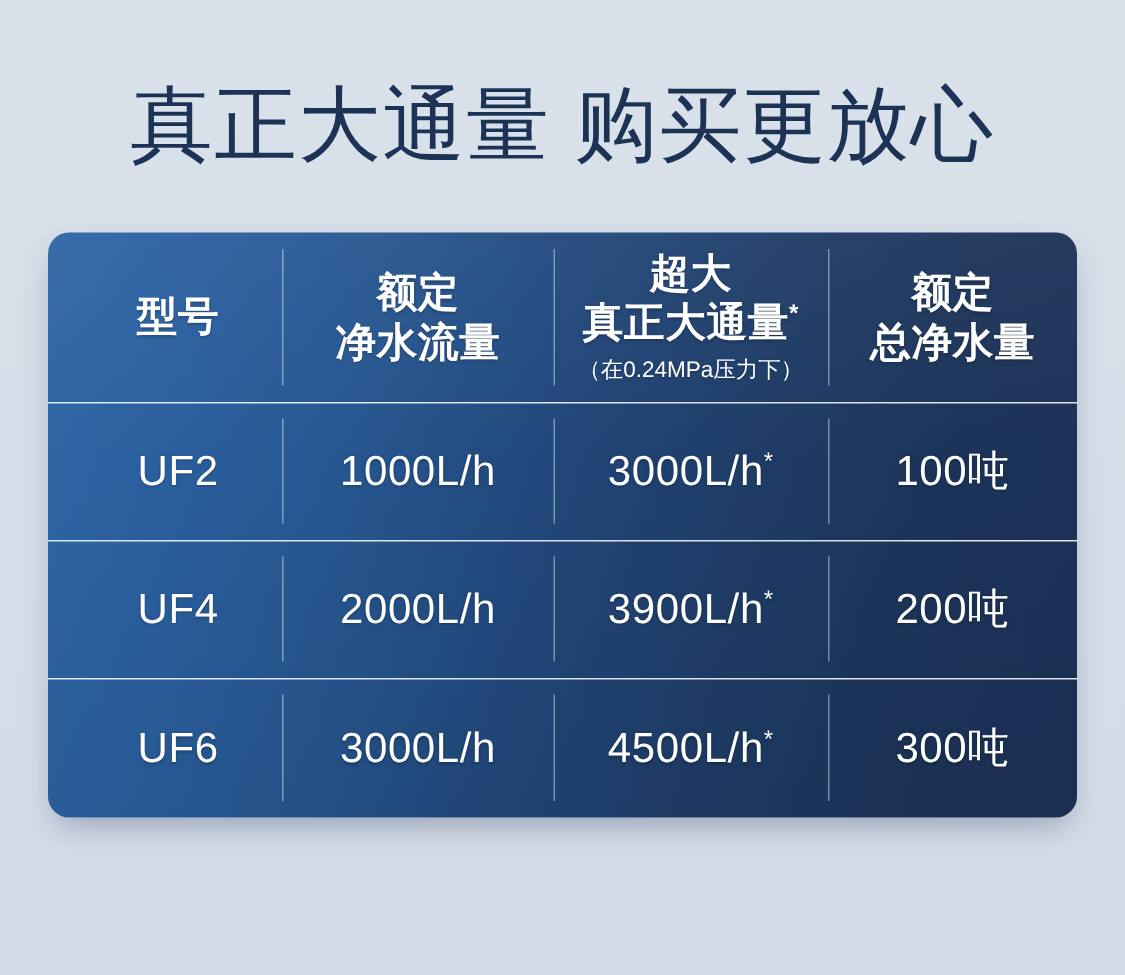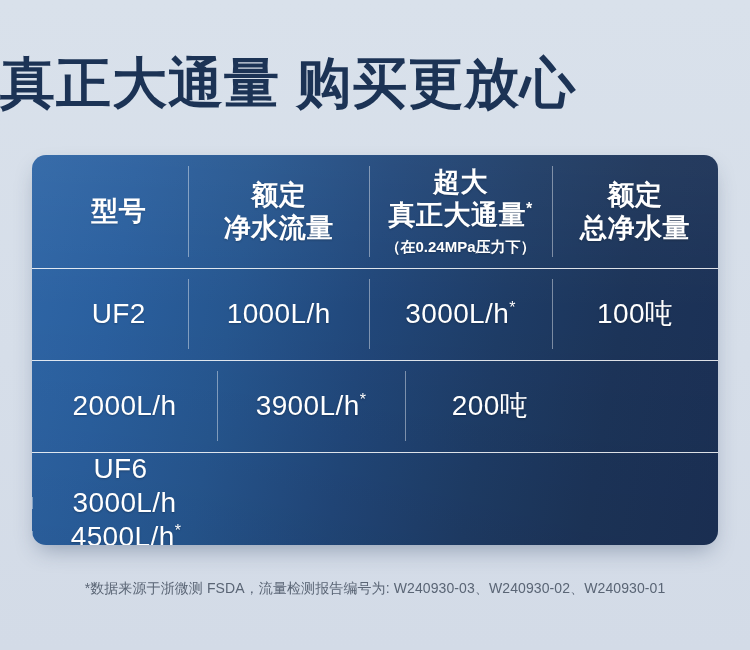--- a/index.html
+++ b/index.html
@@ -19,23 +19,24 @@
     inset: 0;
     background: linear-gradient(180deg, #d9e1eb 0%, #d6dee9 55%, #d3dbe7 100%);
   }
 
   
   .title {
     position: absolute;
     left: 0;
     right: 0;
     top: 50px;
+    text-align: center;
     font-size: 55px;
     line-height: 66px;
-    font-weight: 700;
+    font-weight: 400;
     color: #1c3355;
     letter-spacing: 1px;
     white-space: nowrap;
   }
 
   
   .table-card {
     position: absolute;
     left: 32px;
     top: 155px;
@@ -64,21 +65,21 @@
     pointer-events: none;
   }
 
   .row {
     display: flex;
     position: relative;
     z-index: 2;
   }
   .row.header-row { height: 113px; }
   .row.data-row  { height: 92px; }
-  .row.data-row.last { height: 93px; flex-direction: column; }
+  .row.data-row.last { height: 93px; }
 
   .row + .row::before {
     content: "";
     position: absolute;
     left: 0;
     right: 0;
     top: 0;
     height: 1px;
     background: rgba(255,255,255,0.85);
   }
@@ -115,21 +116,21 @@
   }
   .hdr-text .sup {
     font-size: 16px;
     vertical-align: super;
     line-height: 0;
   }
   .hdr-sub {
     display: block;
     font-size: 15px;
     line-height: 22px;
-    font-weight: 700;
+    font-weight: 400;
     letter-spacing: 0;
     margin-top: 4px;
   }
 
   .val-text {
     font-size: 28px;
     line-height: 34px;
     font-weight: 400;
     letter-spacing: 0.4px;
     text-shadow: 0 1px 2px rgba(0,0,0,0.25);
@@ -201,20 +202,23 @@
         <span class="val-text">
           <span>3000L/h</span><span class="sup">*</span>
         </span>
       </div>
       <div class="cell c4">
         <span class="val-text">100吨</span>
       </div>
     </div>
 
     <div class="row data-row">
+      <div class="cell c1">
+        <span class="val-text">UF4</span>
+      </div>
       <div class="cell c2">
         <span class="val-text">2000L/h</span>
       </div>
       <div class="cell c3">
         <span class="val-text">
           <span>3900L/h</span><span class="sup">*</span>
         </span>
       </div>
       <div class="cell c4">
         <span class="val-text">200吨</span>
@@ -233,15 +237,14 @@
           <span>4500L/h</span><span class="sup">*</span>
         </span>
       </div>
       <div class="cell c4">
         <span class="val-text">300吨</span>
       </div>
     </div>
 
   </div>
 
-  <div class="footnote">*数据来源于浙微测 FSDA，流量检测报告编号为: W240930-03、W240930-02、W240930-01</div>
 
 </div>
 
 </body></html>

